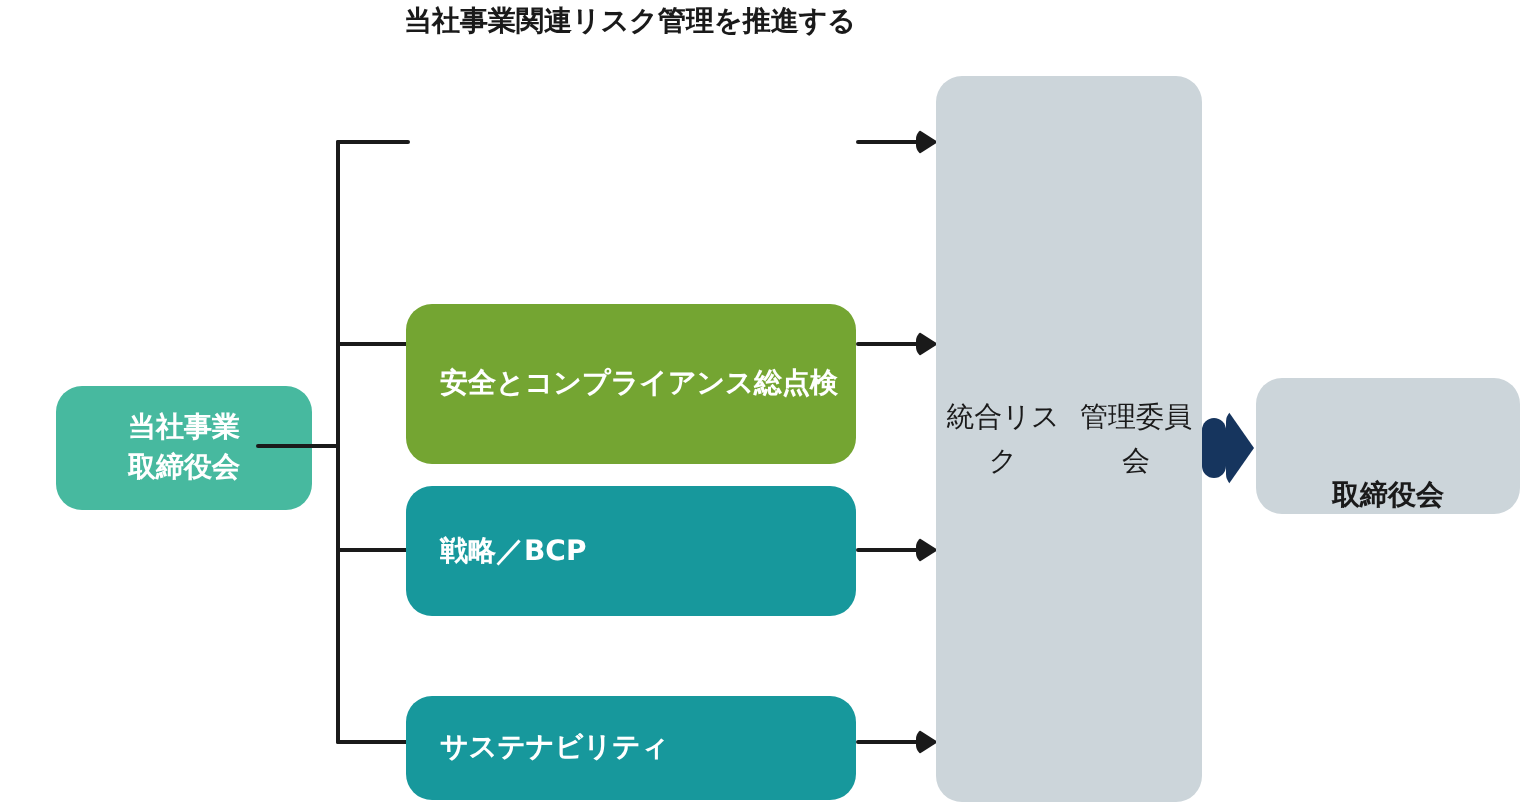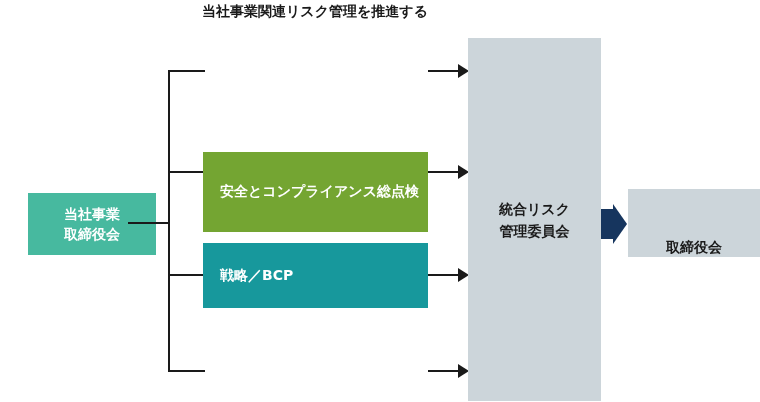--- a/index.html
+++ b/index.html
@@ -1,15 +1,15 @@
 <!DOCTYPE html>
 <html><head>
 <meta charset="utf-8">
 <style>
-  * { margin: 0; padding: 0; box-sizing: border-box; }
+  * { margin: 0; padding: 0; box-sizing: border-box; border-radius: 13px; }
   html, body { background: #ffffff; }
   body { font-family: "DejaVu Sans", "Liberation Sans", sans-serif; }
 
   .canvas {
     position: relative;
     width: 760px;
     height: 402px;
     background: #ffffff;
     overflow: hidden;
   }
@@ -73,23 +73,23 @@
   }
   .head-1 { top: 64px; }
   .head-2 { top: 165px; }
   .head-3 { top: 268px; }
   .head-4 { top: 364px; }
 
   .committee-panel {
     position: absolute;
     left: 468px; top: 38px;
     width: 133px; height: 363px;
-    display: flex; flex-direction: column;
+    display: flex; flex-direction: row;
     align-items: center; justify-content: center;
-    font-size: 14px; font-weight: bold; color: #1a1a1a;
+    font-size: 14px; font-weight: normal; color: #1a1a1a;
     line-height: 22px; text-align: center;
   }
 
   .big-arrow-shaft {
     position: absolute;
     left: 601px; top: 209px;
     width: 12px; height: 30px;
   }
   .big-arrow-head {
     position: absolute;
@@ -129,20 +129,23 @@
   <div class="line branch branch-2" style="background-color: rgb(26, 26, 26);"></div>
   <div class="line branch branch-3" style="background-color: rgb(26, 26, 26);"></div>
   <div class="line branch branch-4" style="background-color: rgb(26, 26, 26);"></div>
 
   <div class="activity-box activity-2" style="background-color: rgb(116, 165, 50);">
     <span>安全とコンプライアンス総点検</span>
   </div>
   <div class="activity-box activity-3" style="background-color: rgb(23, 152, 156);">
     <span>戦略／BCP</span>
   </div>
+  <div class="activity-box activity-4" style="background-color: rgb(23, 152, 156);">
+    <span>サステナビリティ</span>
+  </div>
 
   <div class="arrow-shaft shaft-1" style="background-color: rgb(26, 26, 26);"></div>
   <div class="arrow-head head-1" style="border-left-color: rgb(26, 26, 26);"></div>
   <div class="arrow-shaft shaft-2" style="background-color: rgb(26, 26, 26);"></div>
   <div class="arrow-head head-2" style="border-left-color: rgb(26, 26, 26);"></div>
   <div class="arrow-shaft shaft-3" style="background-color: rgb(26, 26, 26);"></div>
   <div class="arrow-head head-3" style="border-left-color: rgb(26, 26, 26);"></div>
   <div class="arrow-shaft shaft-4" style="background-color: rgb(26, 26, 26);"></div>
   <div class="arrow-head head-4" style="border-left-color: rgb(26, 26, 26);"></div>
 

